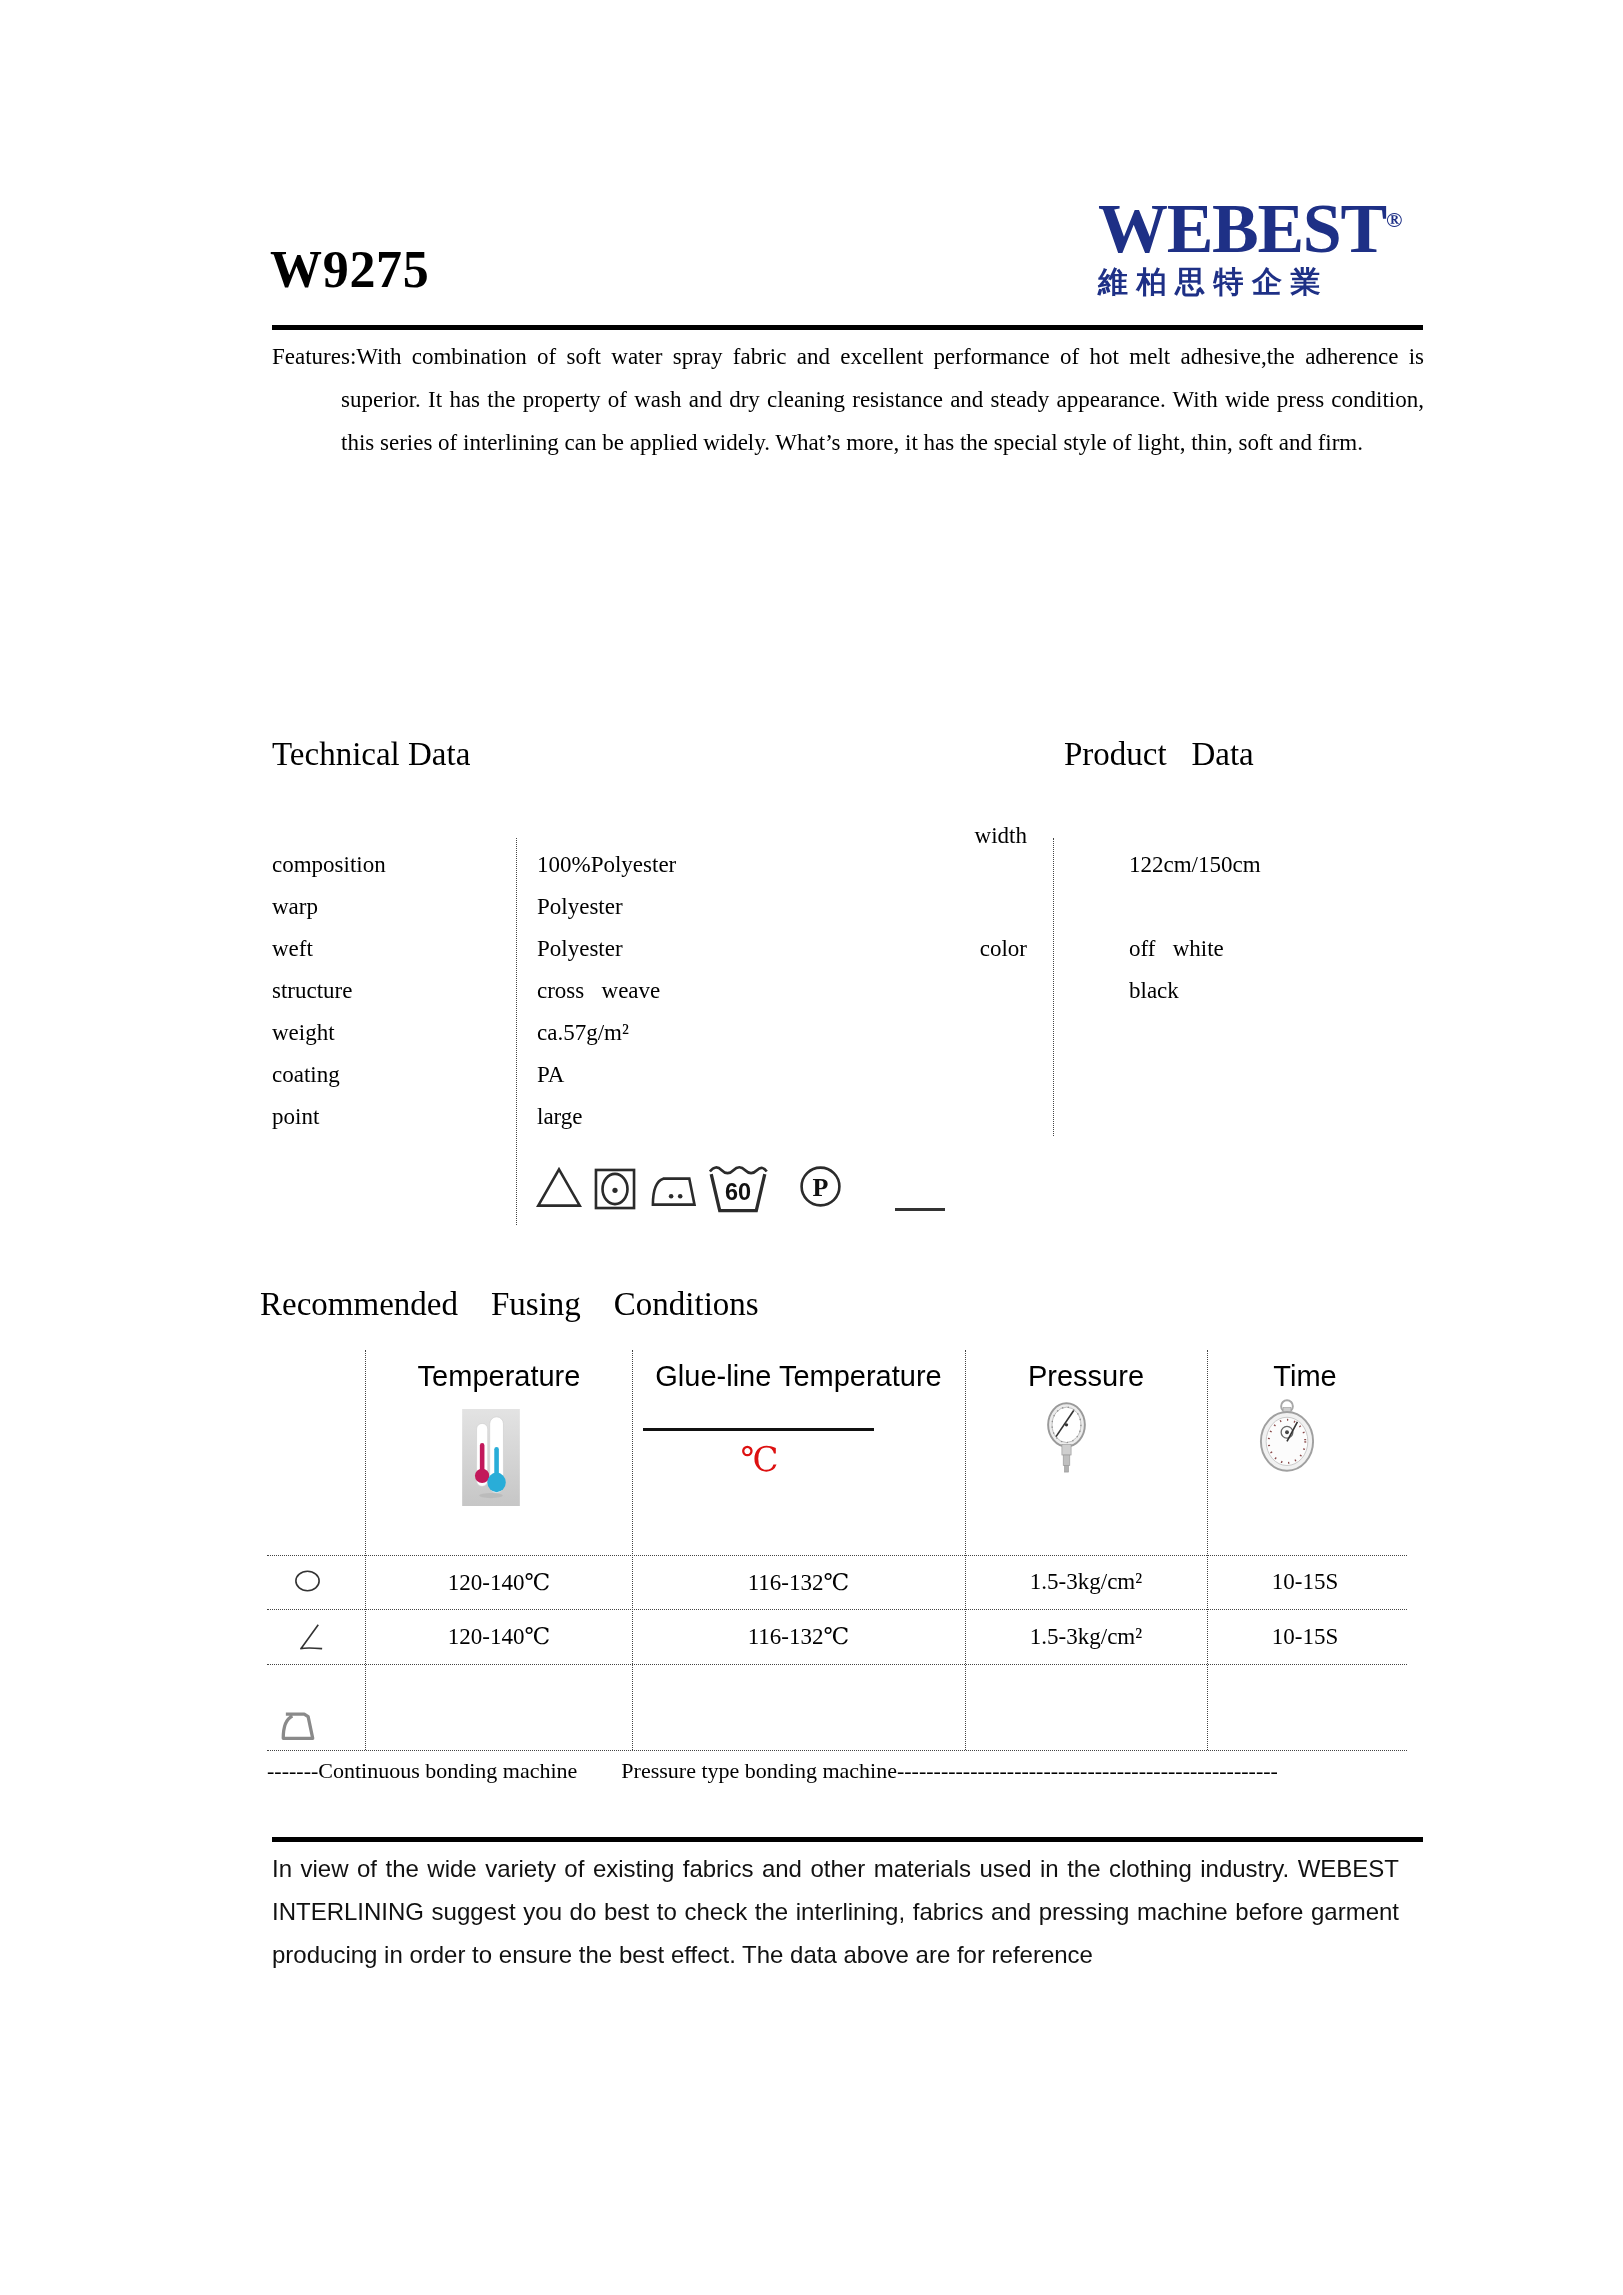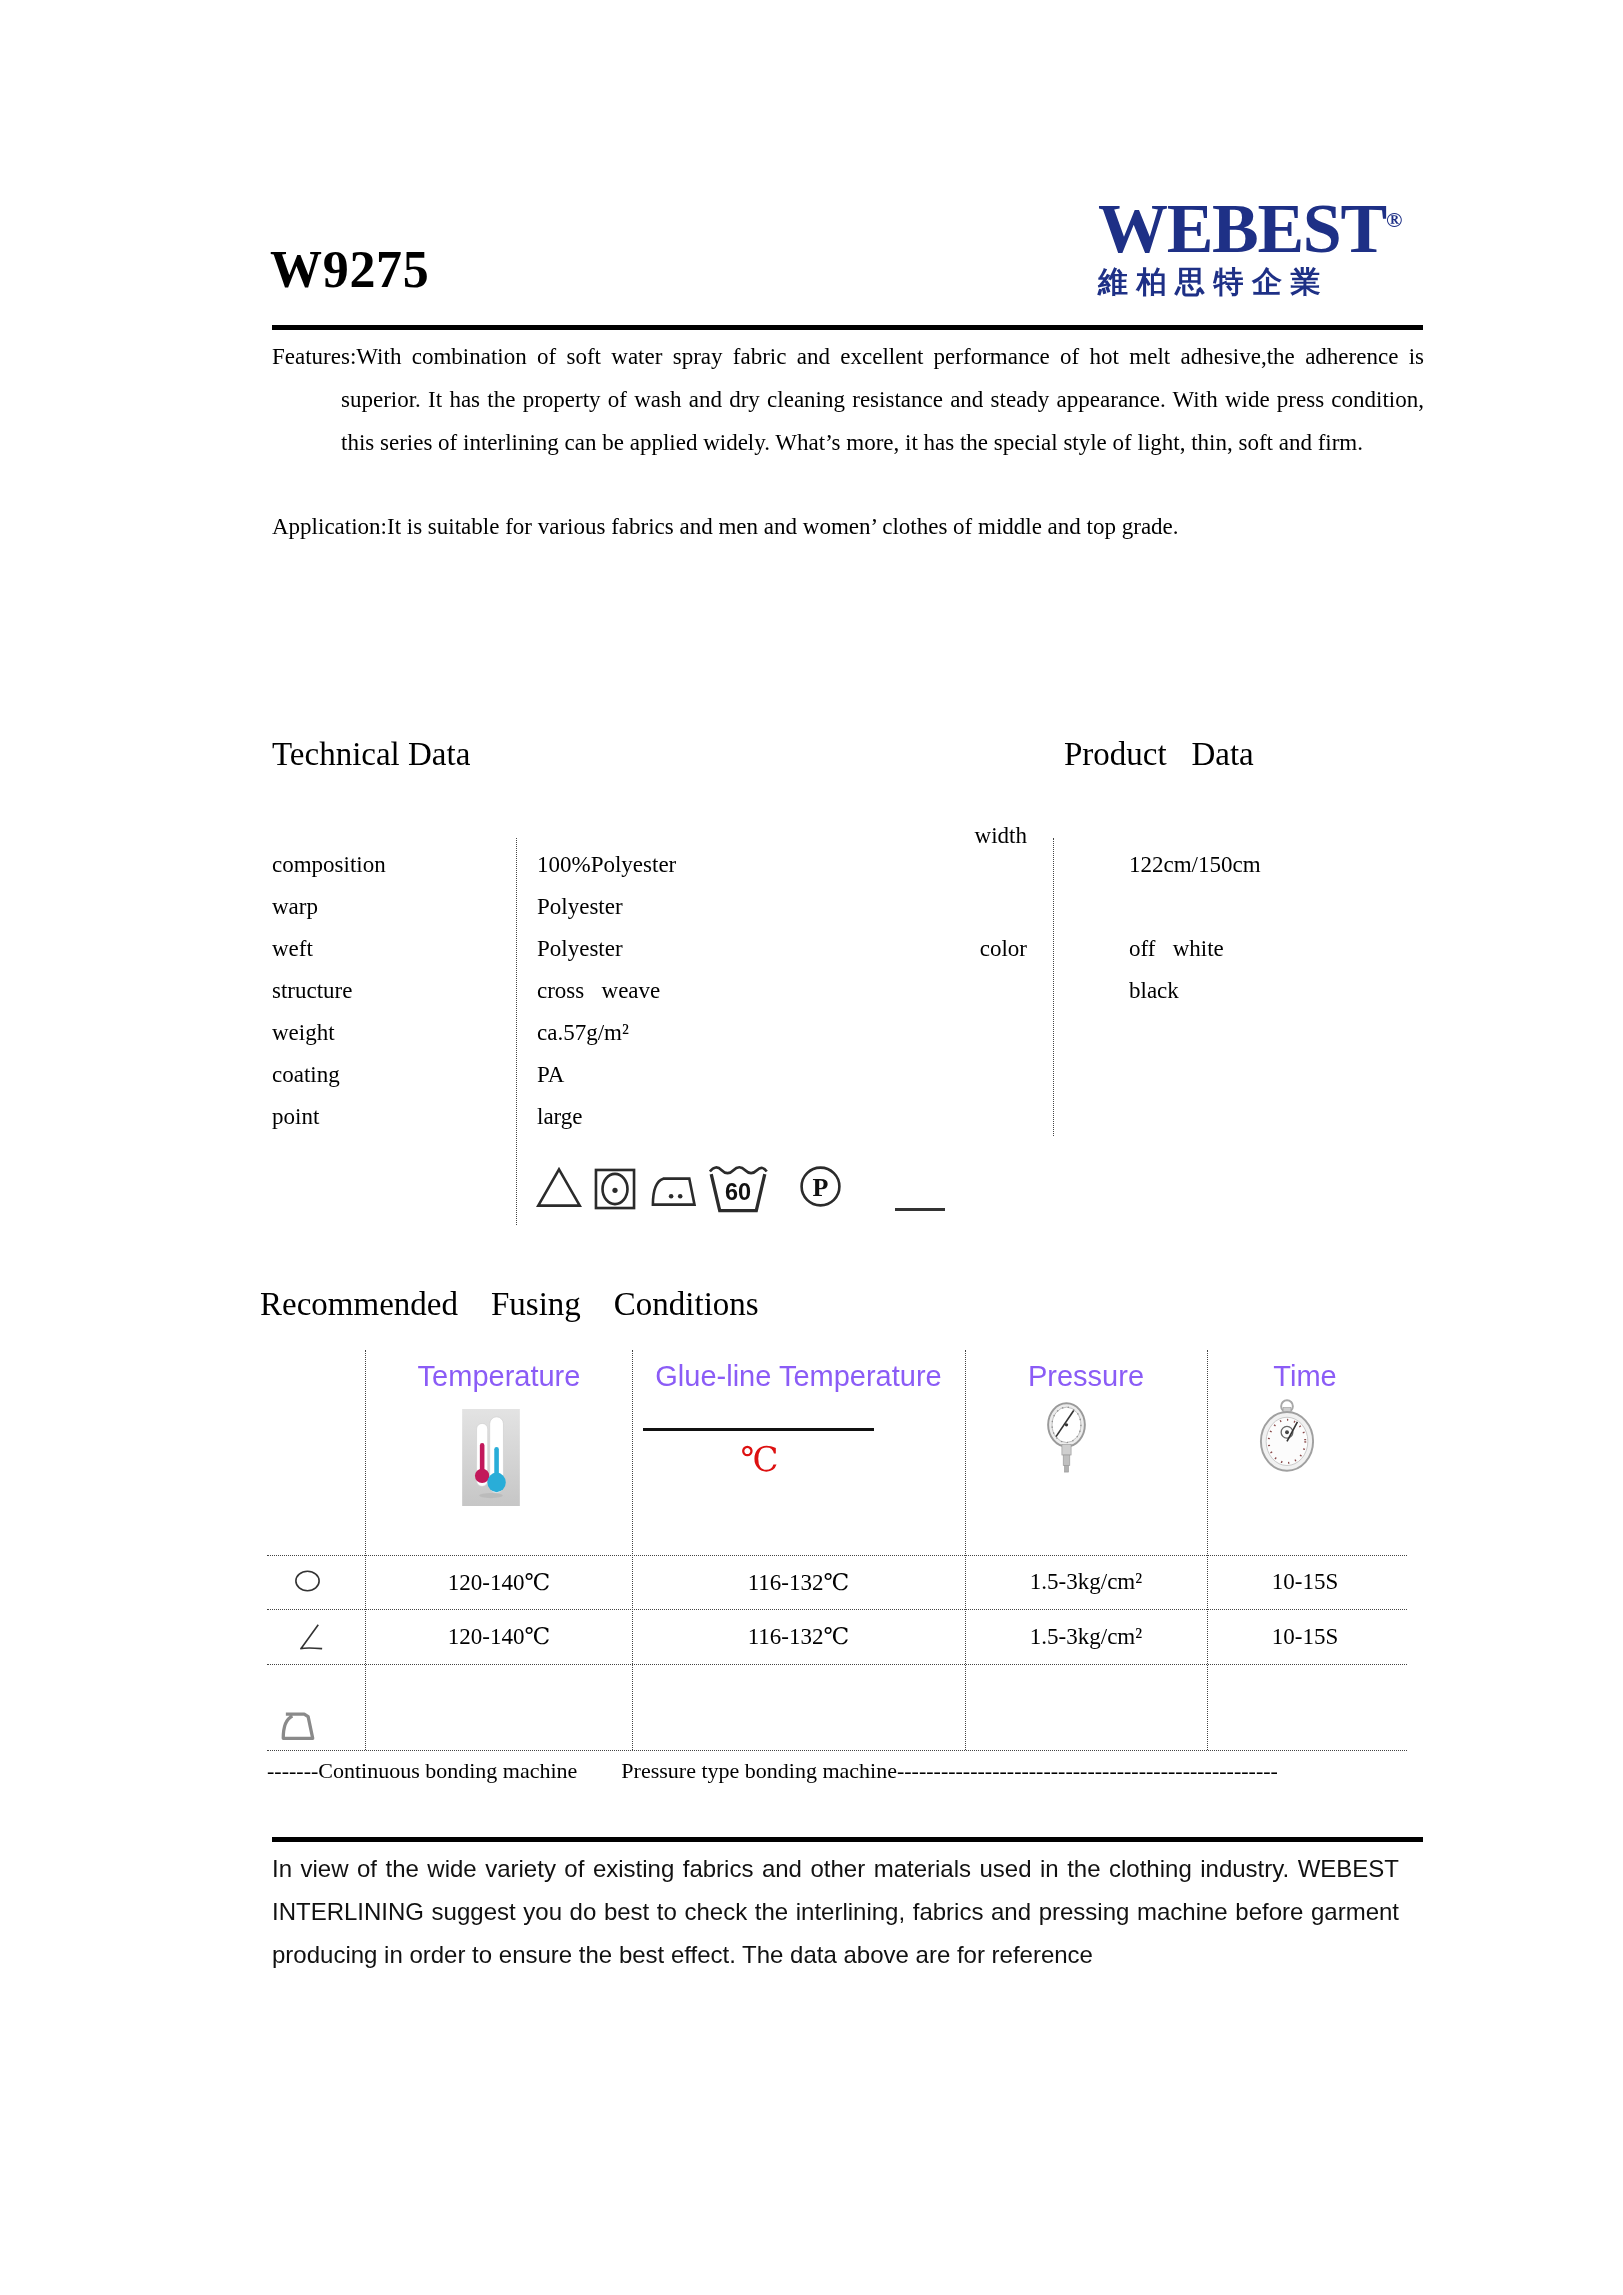--- a/index.html
+++ b/index.html
@@ -35,21 +35,21 @@
   .tvalue{left:537px;}
   .plabel{left:903px;width:124px;text-align:right;}
   .pvalue{left:1129px;}
 
   
   .care{stroke:#2b2b2b;fill:none;stroke-width:4;}
   .care-txt{font-family:"Liberation Sans","DejaVu Sans",sans-serif;font-weight:bold;fill:#111;stroke:none;}
 
   
   .fusing-title{left:260px;top:1286px;font-size:33px;white-space:pre;}
-  .col-head{top:1360px;font-size:29px;color:#8b5cf6;text-align:center;
+  .col-head{top:1360px;font-size:29px;color:#000000;text-align:center;
     font-family:"Liberation Sans","DejaVu Sans",sans-serif;}
   .cell{font-size:23px;display:flex;align-items:center;justify-content:center;}
   .glue-rule{left:643px;top:1428px;width:231px;height:2.6px;background:#111;}
   .glue-unit{left:668px;top:1439px;width:183px;text-align:center;font-size:34px;color:#dd1111;}
   .caption{left:267px;top:1758px;font-size:22px;white-space:pre;}
 
   .footer-rule{left:272px;top:1837px;width:1151px;height:4.6px;background:#000;}
   .footer-text{left:272px;top:1847px;width:1127px;font-size:24px;line-height:43px;text-align:justify;
     font-family:"Liberation Sans","DejaVu Sans",sans-serif;color:#111;}
 </style>
@@ -61,21 +61,20 @@
   <div class="abs product-code">W9275</div>
 
   <div class="abs logo">
     <div><span class="logo-en">WEBEST</span><span class="logo-reg">®</span></div>
     <div class="logo-cn">維柏思特企業</div>
   </div>
 
   <div class="abs header-rule"></div>
 
   <div class="abs features">Features:With combination of soft water spray fabric and excellent performance of hot melt adhesive,the adherence is superior. It has the property of wash and dry cleaning resistance and steady appearance. With wide press condition, this series of interlining can be applied widely. What’s more, it has the special style of light, thin, soft and firm.</div>
-  <div class="abs application">Application:It is suitable for various fabrics and men and women’ clothes of middle and top grade.</div>
 
   <div class="abs tech-title">Technical Data</div>
   <div class="abs prod-title">Product   Data</div>
 
   <div class="abs dotted-v" style="left:516px;top:838px;height:387px;"></div>
   <div class="abs dotted-v" style="left:1053px;top:838px;height:298px;"></div>
 
   <div class="abs trow tlabel" style="top:844px;">composition</div>
   <div class="abs trow tlabel" style="top:886px;">warp</div>
   <div class="abs trow tlabel" style="top:928px;">weft</div>

